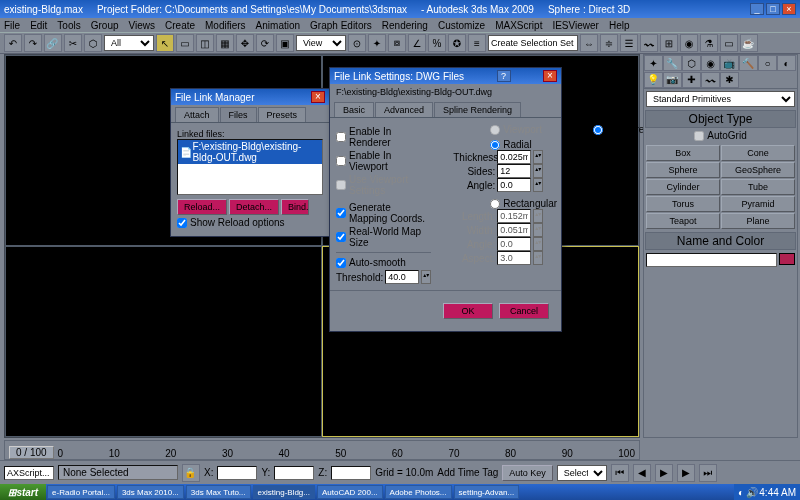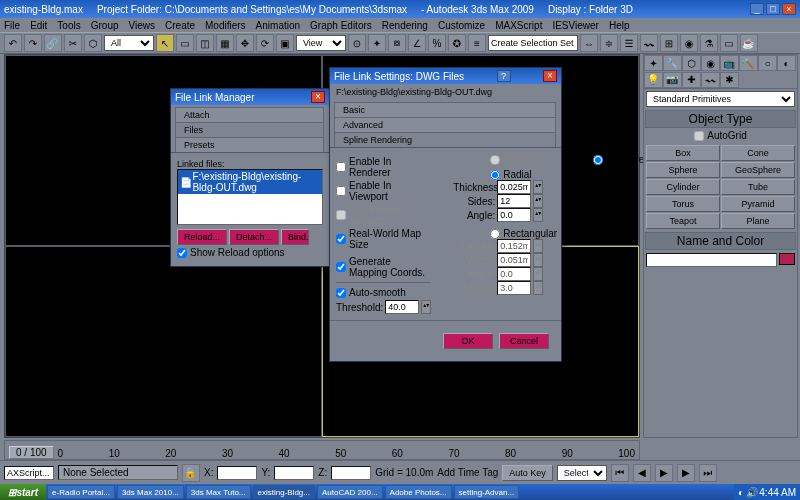--- a/index.html
+++ b/index.html
@@ -20,21 +20,21 @@
 
 .workspace { position: absolute; top: 54px; left: 4px; right: 160px; bottom: 62px; background: #000; border: 1px solid #404752; }
 .vprow { display: flex; height: 50%; }
 .vp { flex: 1; border: 1px solid #505a68; position: relative; }
 .vp.active { border: 1px solid #c8c050; }
 
 
 .dlg { position: absolute; background: #7e8591; border: 1px solid #2a3450; box-shadow: 2px 2px 6px rgba(0,0,0,.4); }
 .dlg .dtitle { background: linear-gradient(#1b5bbc, #3f7de0); color: #fff; height: 16px; display: flex; align-items: center; padding: 0 4px; font-size: 10px; }
 .dlg .dtitle .dclose { margin-left: auto; width: 14px; height: 12px; background: #d84c2c; border: 1px solid #802; text-align: center; line-height: 9px; color: #fff; }
-.tabstrip { display: flex; background: #7e8591; padding: 2px 4px 0; border-bottom: 1px solid #505a68; flex-direction: column; }
+.tabstrip { display: flex; background: #7e8591; padding: 2px 4px 0; border-bottom: 1px solid #505a68; }
 .tab { padding: 2px 8px; background: #868d98; border: 1px solid #606876; border-bottom: none; margin-right: 1px; font-size: 9px; }
 .tab.active { background: #7e8591; }
 .dbody { padding: 6px; font-size: 9px; }
 .lbl { font-size: 9px; color: #000; }
 .listbox { background: #fff; border: 1px inset #666; height: 56px; overflow: hidden; }
 .listitem { background: #1b5bbc; color: #fff; padding: 1px 2px; font-size: 9px; display: flex; align-items: center; }
 .btn { background: #be185d; border: 1px outset #aab; padding: 2px 6px; font-size: 9px; }
 .chk { display: flex; align-items: center; gap: 3px; margin: 2px 0; font-size: 9px; }
 .chk input { width: 10px; height: 10px; }
 .txt { background: #fff; border: 1px inset #666; height: 14px; font-size: 9px; padding: 0 2px; }
@@ -63,21 +63,21 @@
 
 .disabled { color: #888; }
 </style>
 </head>
 <body>
 
 <div class="titlebar">
   <span class="tseg">existing-Bldg.max</span>
   <span class="tseg">Project Folder: C:\Documents and Settings\es\My Documents\3dsmax</span>
   <span class="tseg">- Autodesk 3ds Max  2009</span>
-  <span class="tseg">Display : Folder 3D</span>
+  <span class="tseg">Sphere : Direct 3D</span>
   <div class="winbtns">
     <div class="winbtn">_</div>
     <div class="winbtn">□</div>
     <div class="winbtn close">×</div>
   </div>
 </div>
 
 <div class="menubar">
   <span>File</span>
   <span>Edit</span>
@@ -189,27 +189,27 @@
           <span>Enable In Renderer</span>
         </label>
       <label class="chk">
           <input type="checkbox" style="">
           <span>Enable In Viewport</span>
         </label>
       <label class="chk disabled">
           <input type="checkbox" disabled="" style="">
           <span>Use Viewport Settings</span>
         </label>
+      <label class="chk" style="margin-top:6px">
+          <input type="checkbox" checked="" style="">
+          <span>Generate Mapping Coords.</span>
+        </label>
       <label class="chk">
           <input type="checkbox" checked="" style="">
           <span>Real-World Map Size</span>
-        </label>
-      <label class="chk" style="margin-top:6px">
-          <input type="checkbox" checked="" style="">
-          <span>Generate Mapping Coords.</span>
         </label>
       <div style="height:1px;background:#606876;margin:4px 0"></div>
       <label class="chk">
           <input type="checkbox" checked="" style="">
           <span>Auto-smooth</span>
         </label>
       <div style="display:flex;align-items:center;gap:2px">
         <span>Threshold:</span>
         <input class="txt" style="width: 34px;" value="40.0">
         <div class="spin">▴▾</div>

